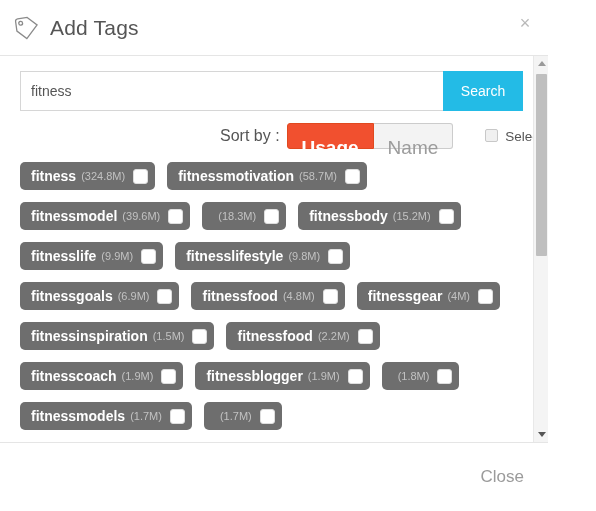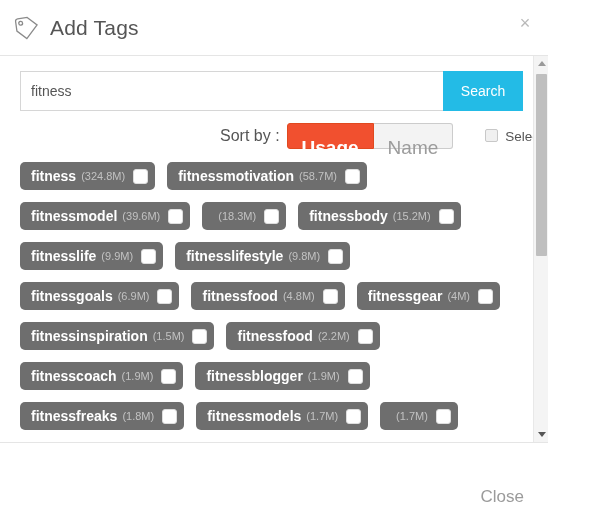--- a/index.html
+++ b/index.html
@@ -226,21 +226,21 @@
     border-radius: 1px;
     cursor: pointer;
   }
 
   
   #footer {
     flex: 0 0 69px;
     height: 69px;
     border-top: 1px solid #e5e5e5;
     display: flex;
-    align-items: flex-end;
+    align-items: center;
     justify-content: flex-end;
     padding-right: 22px;
     background: #ffffff;
   }
   #close-button {
     background: none;
     border: none;
     font-size: 17px;
     color: #9b9b9b;
     cursor: pointer;
@@ -346,21 +346,20 @@
             <span class="tag-name">fitnesscoach</span>
             <span class="tag-count">(1.9M)</span>
             <span class="tag-chk"></span>
           </div>
           <div class="tag-pill">
             <span class="tag-name">fitnessblogger</span>
             <span class="tag-count">(1.9M)</span>
             <span class="tag-chk"></span>
           </div>
           <div class="tag-pill">
-            <span class="tag-name">fitnessfreaks</span>
             <span class="tag-count">(1.8M)</span>
             <span class="tag-chk"></span>
           </div>
           <div class="tag-pill">
             <span class="tag-name">fitnessmodels</span>
             <span class="tag-count">(1.7M)</span>
             <span class="tag-chk"></span>
           </div>
           <div class="tag-pill">
             <span class="tag-count">(1.7M)</span>

